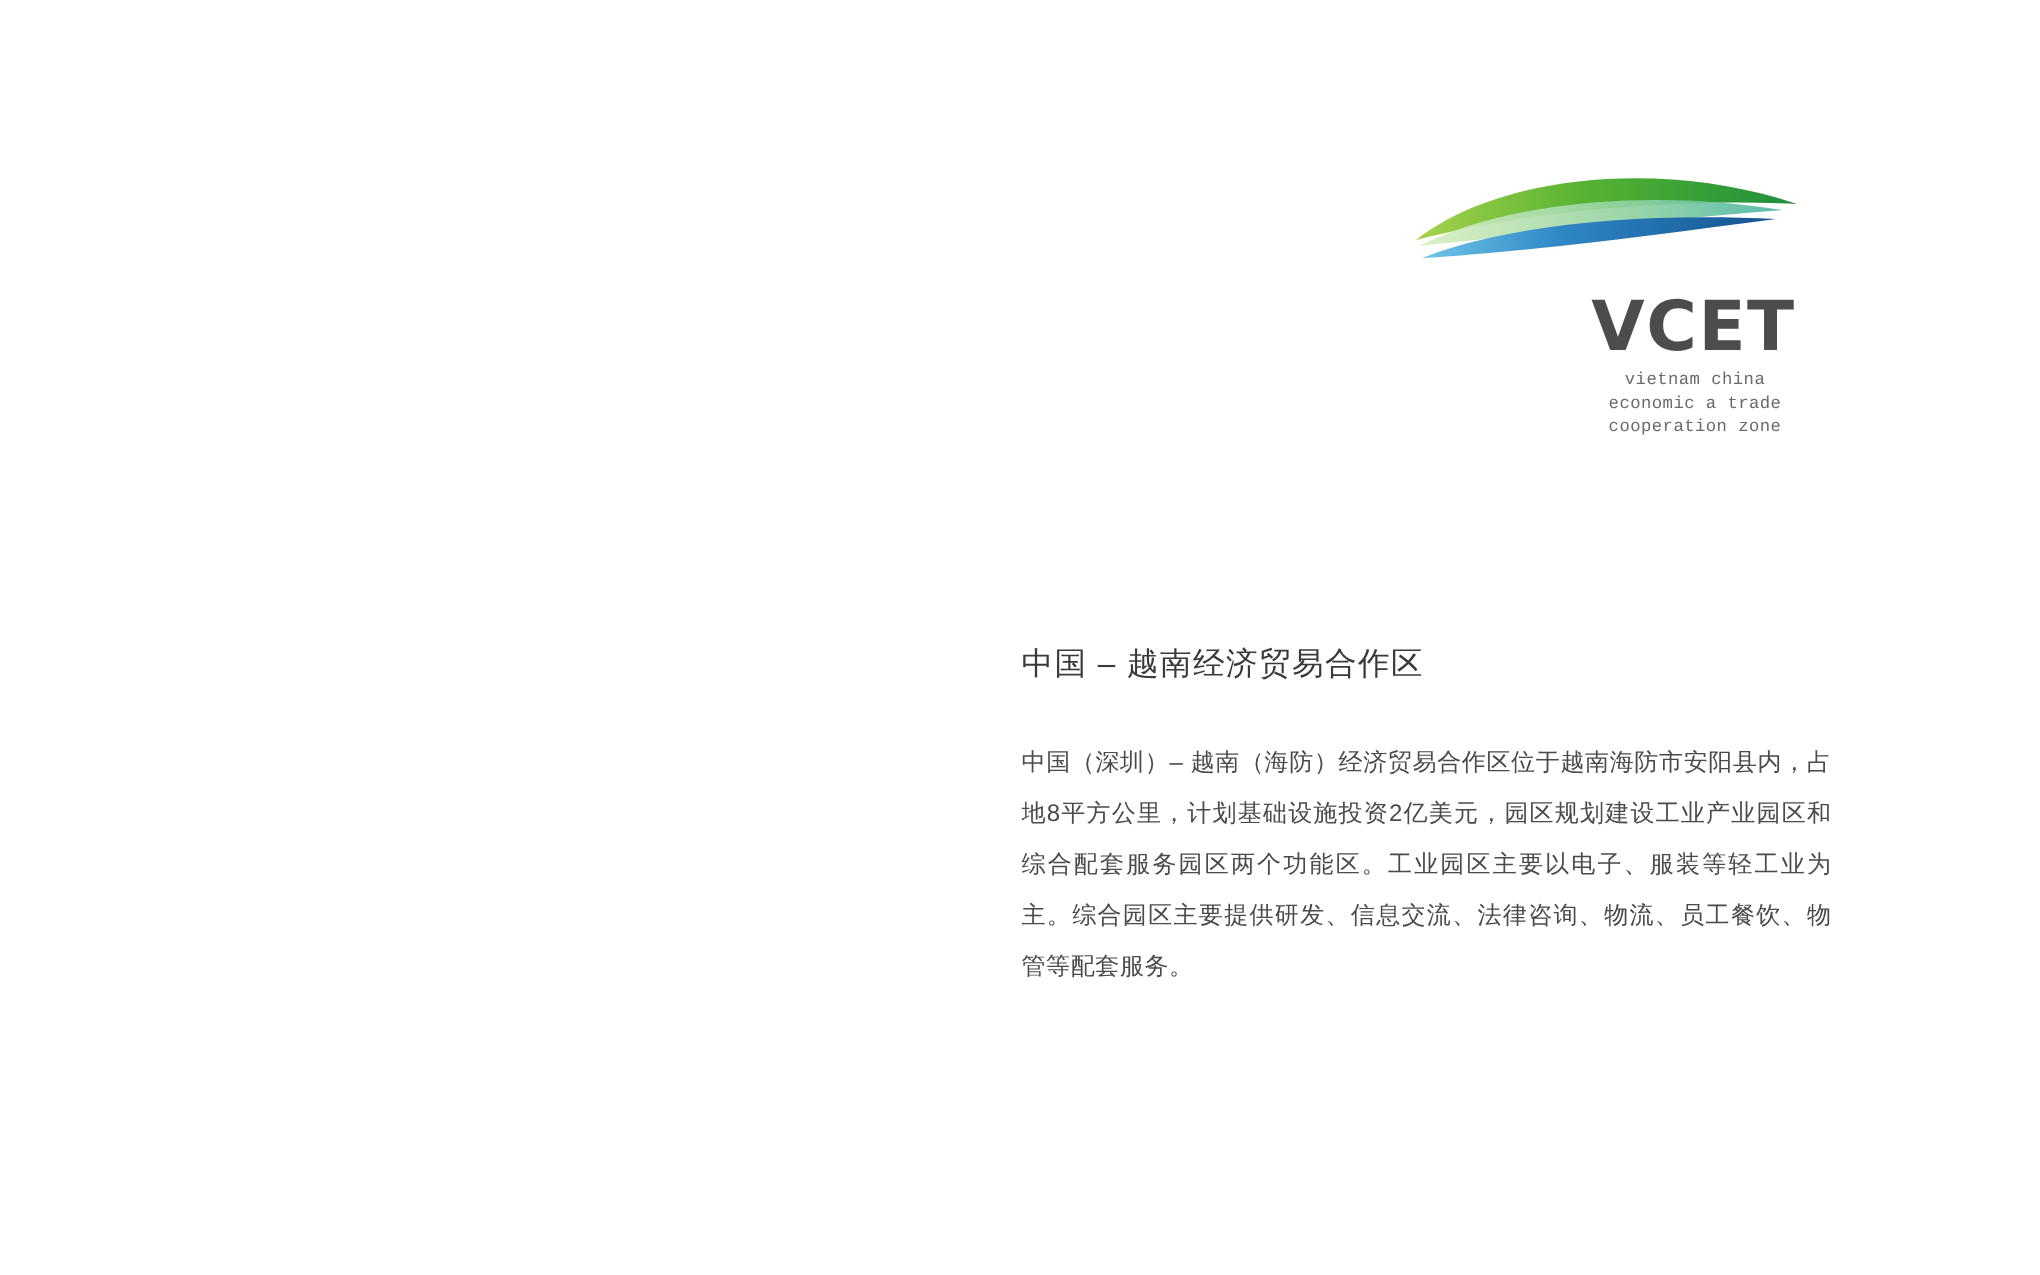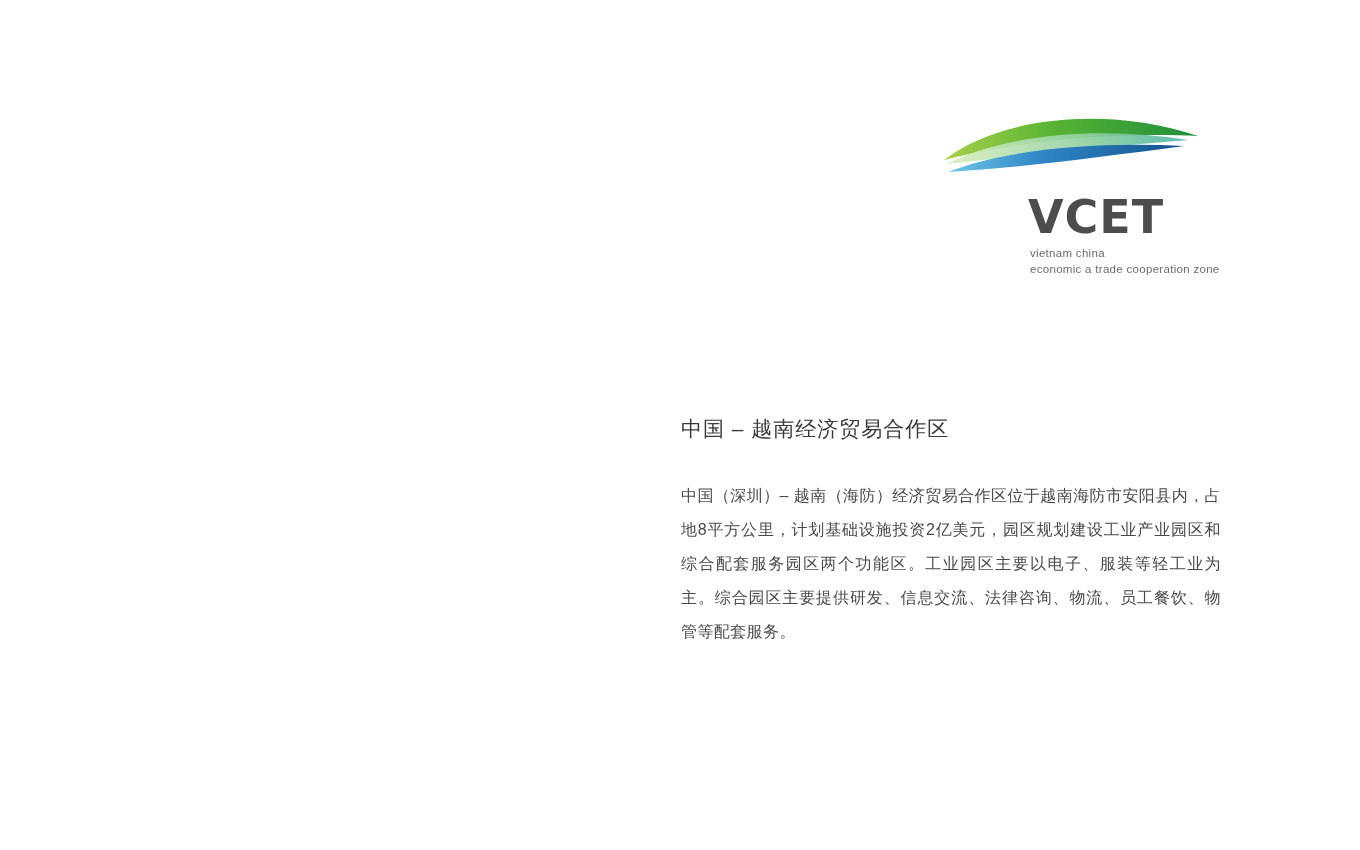--- a/index.html
+++ b/index.html
@@ -15,20 +15,21 @@
     font-family: "Liberation Sans", sans-serif;
     color: #3f3f3f;
   }
 
   
   .logo-block {
     position: absolute;
     left: 940px;
     top: 110px;
     width: 290px;
+    text-align: center;
   }
   .logo-mark {
     position: relative;
     width: 280px;
     height: 80px;
   }
   .logo-mark svg {
     display: block;
   }
   .logo-wordmark {
@@ -37,32 +38,32 @@
     font-weight: bold;
     letter-spacing: 1px;
     color: #4c4c4c;
     line-height: 1;
     margin-left: 88px;
     margin-top: 4px;
   }
   .logo-sub {
     margin-left: 90px;
     margin-top: 6px;
-    font-family: Liberation Sans, sans-serif;
+    font-family: Liberation Mono, monospace;
     font-size: 11.5px;
     color: #6b6b6b;
     line-height: 1.35;
     letter-spacing: 0.3px;
   }
 
   
   .content {
     position: absolute;
     left: 681px;
-    top: 415px;
+    top: 428px;
     width: 540px;
   }
   .doc-title {
     font-family: "Liberation Sans", sans-serif;
     font-size: 21px;
     color: #3a3a3a;
     letter-spacing: 1px;
     margin: 0 0 36px 0;
     font-weight: normal;
   }

